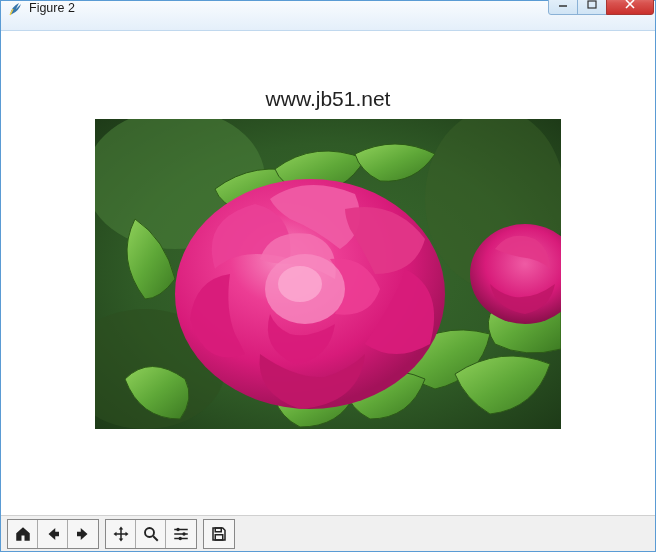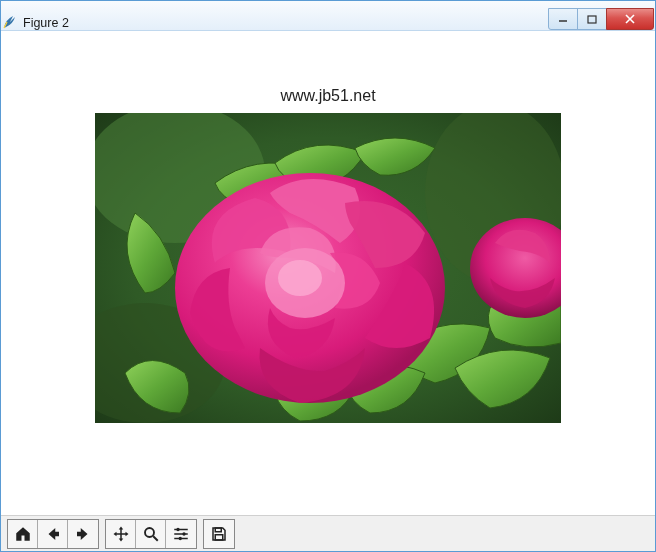--- a/index.html
+++ b/index.html
@@ -17,21 +17,22 @@
       border: 1px solid #5a9bd4;
       display: flex;
       flex-direction: column;
       box-shadow: 0 0 8px rgba(0,0,0,0.3);
     }
     .titlebar {
       height: 30px;
       background: linear-gradient(to bottom, #f8fbfe, #e4effa);
       border-bottom: 1px solid #c0d8ee;
       display: flex;
-      align-items: flex-end;
+      align-items: flex-start;
+      padding-left: 6px;
     }
     .app-icon {
       width: 16px; height: 16px;
       margin-right: 6px;
       flex-shrink: 0;
     }
     .title-text {
       font-size: 12.5px;
       color: #1a1a1a;
       flex: 1;
@@ -64,21 +65,21 @@
     }
     .content {
       flex: 1;
       background: #fff;
       display: flex;
       flex-direction: column;
       align-items: center;
       padding-top: 56px;
     }
     .figure-title {
-      font-size: 16px;
+      font-size: 21px;
       color: #222;
       margin-bottom: 8px;
       text-align: right;
     }
     .image-canvas {
       width: 466px;
       height: 310px;
     }
     .toolbar {
       height: 36px;

